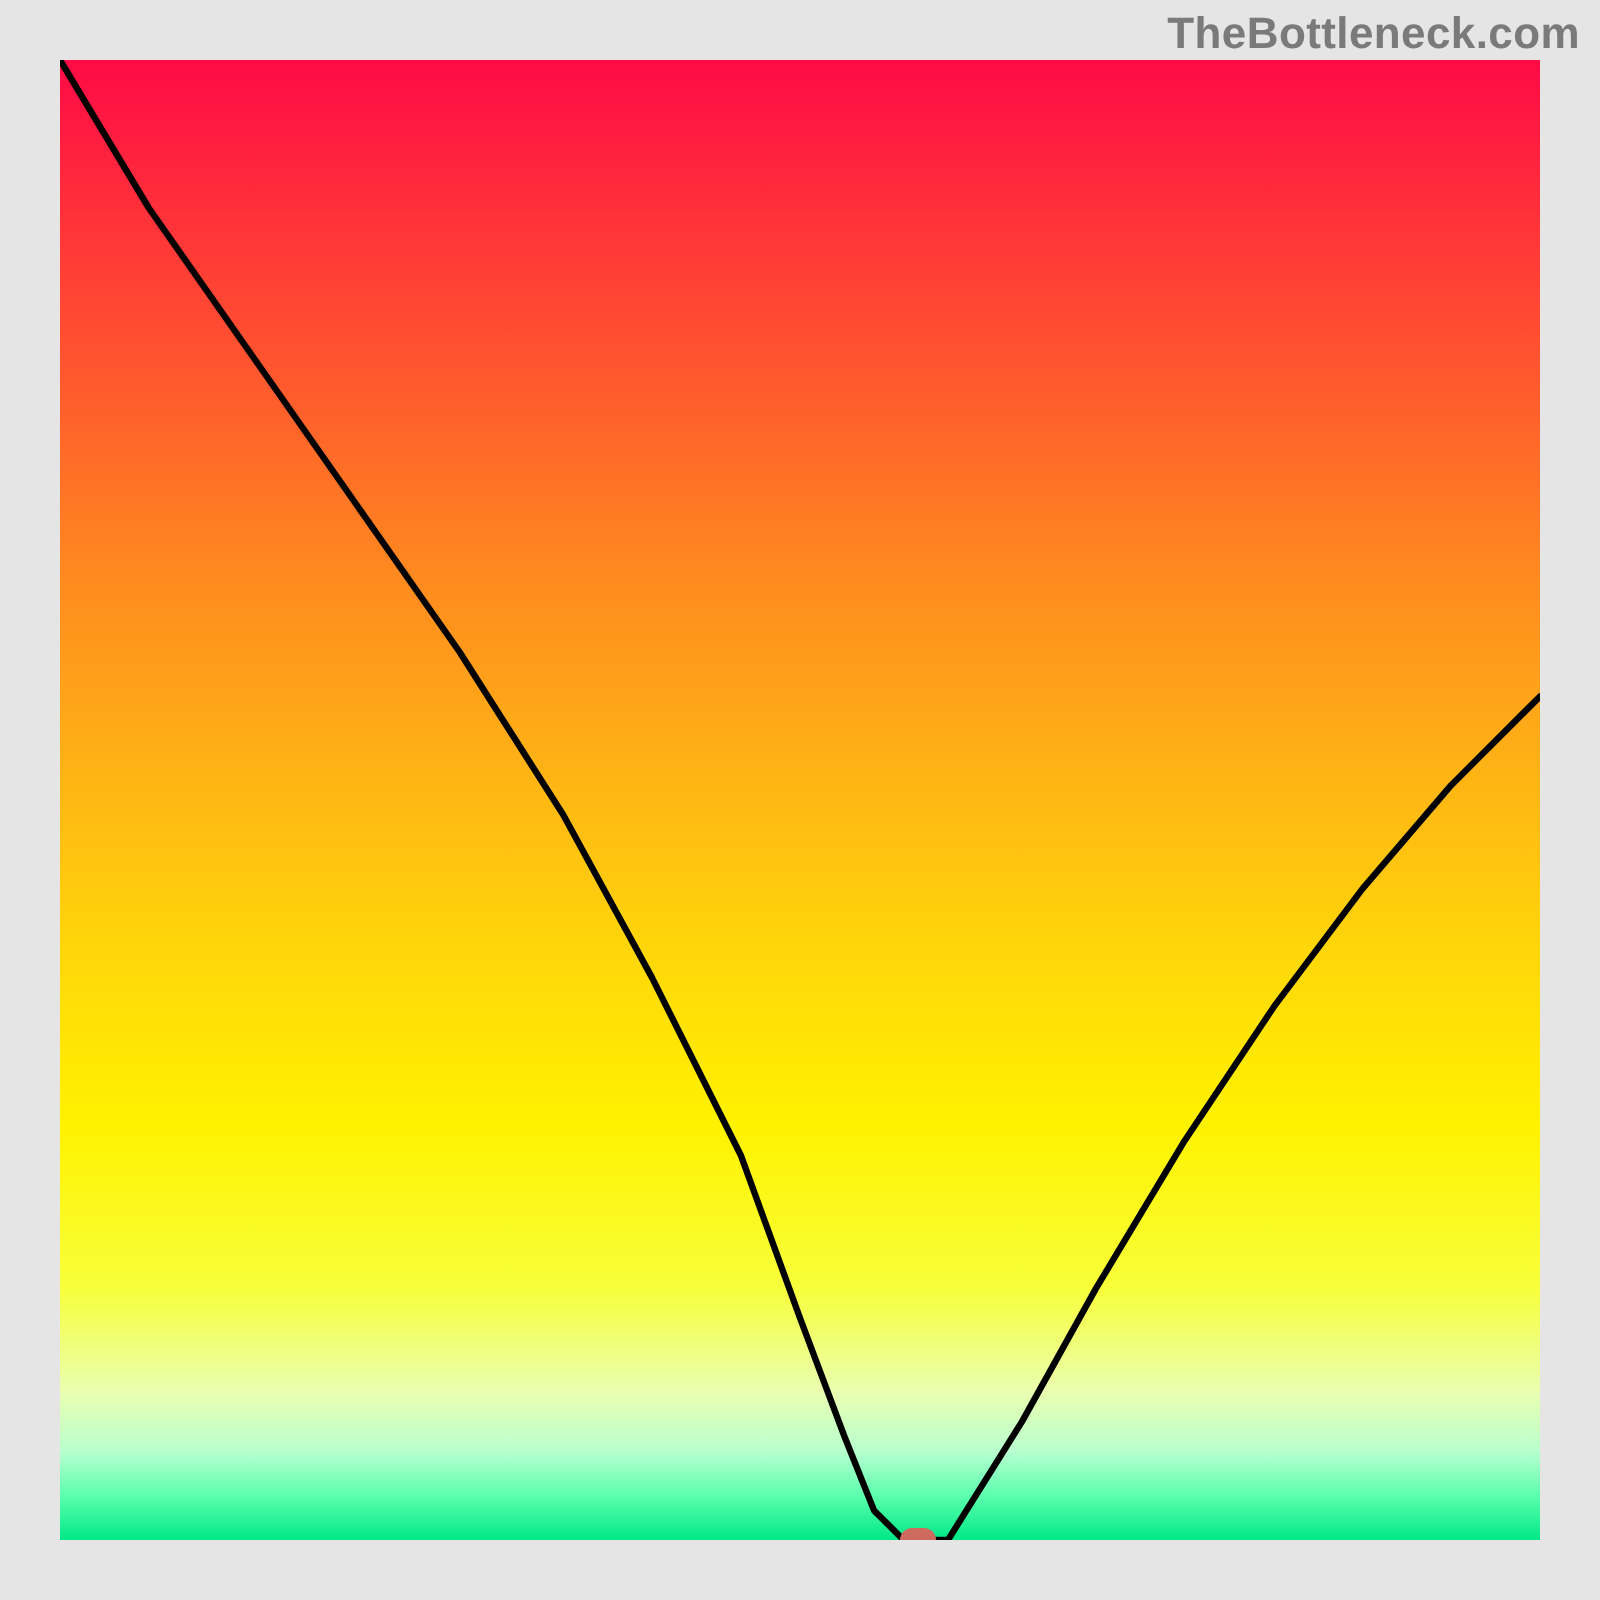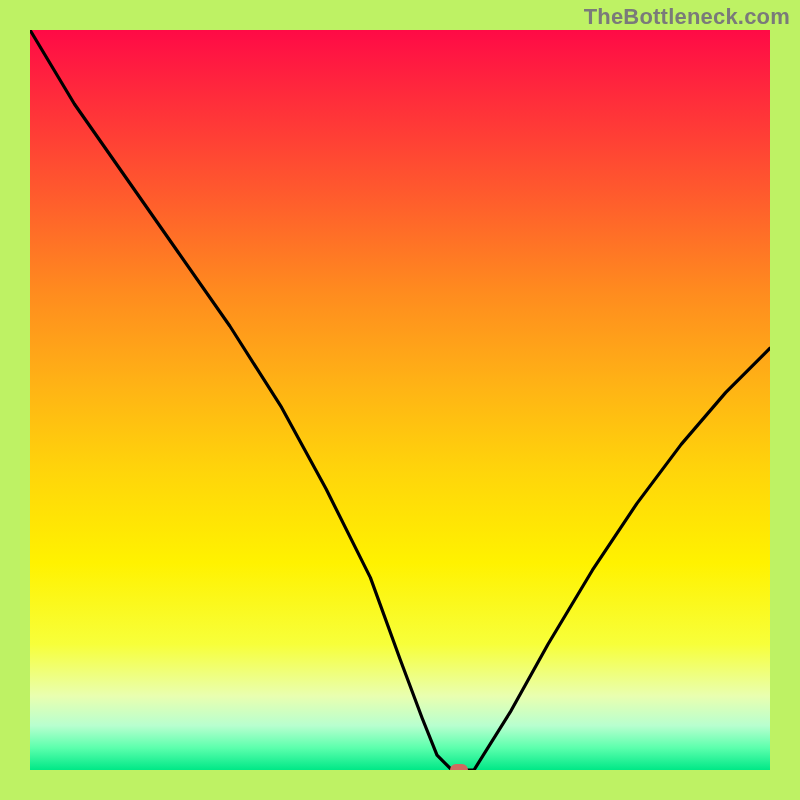--- a/index.html
+++ b/index.html
@@ -8,21 +8,21 @@
     width: 800px;
     height: 800px;
     background: #000;
     font-family: Arial, Helvetica, sans-serif;
     overflow: hidden;
   }
   .frame {
     position: relative;
     width: 800px;
     height: 800px;
-    background: #bef264;
+    background: #e5e5e5;
   }
   .attribution {
     position: absolute;
     top: 4px;
     right: 10px;
     color: #7a7a7a;
     font-weight: 600;
     font-size: 22px;
     letter-spacing: 0.2px;
     z-index: 5;

